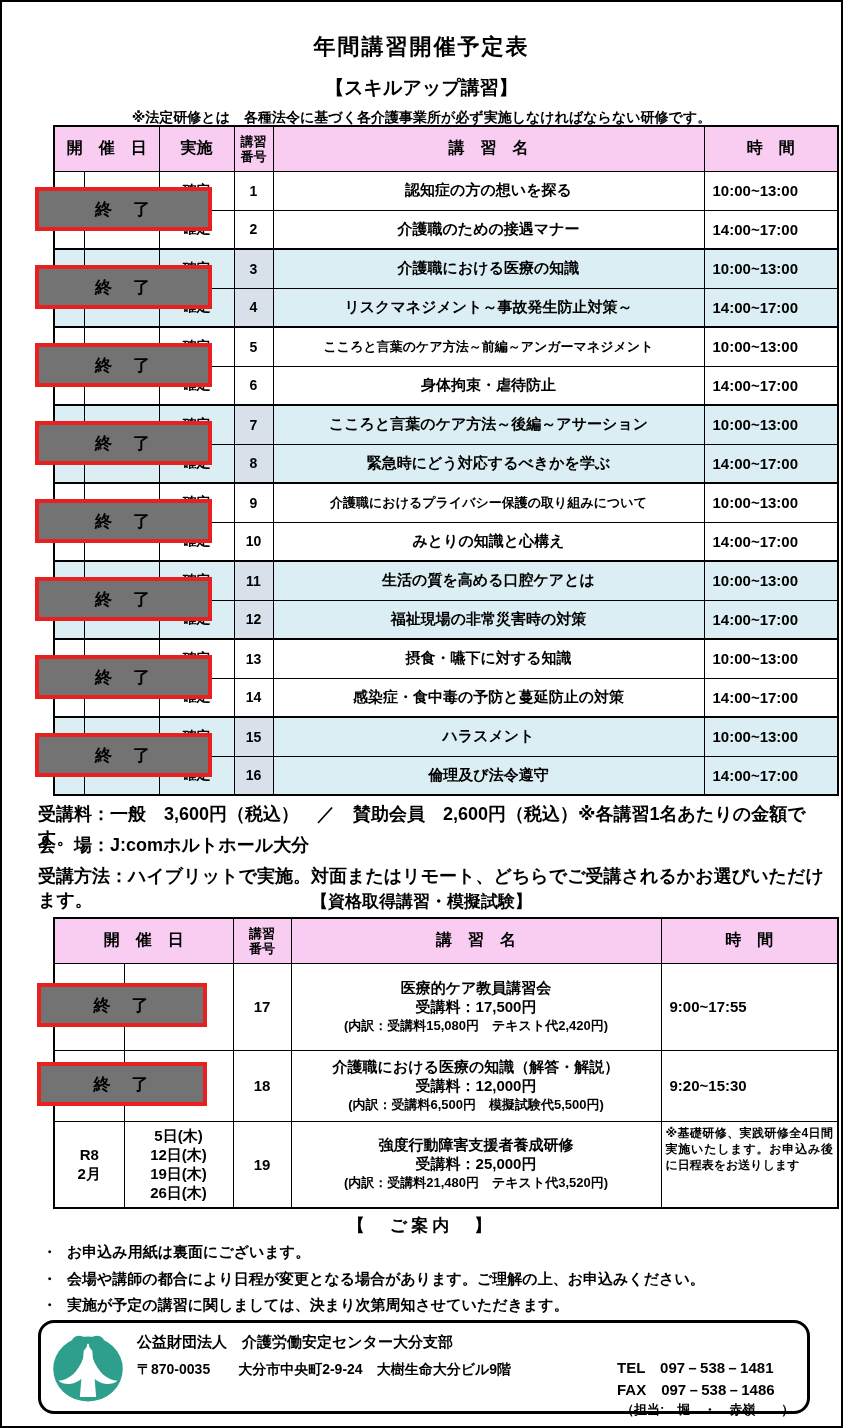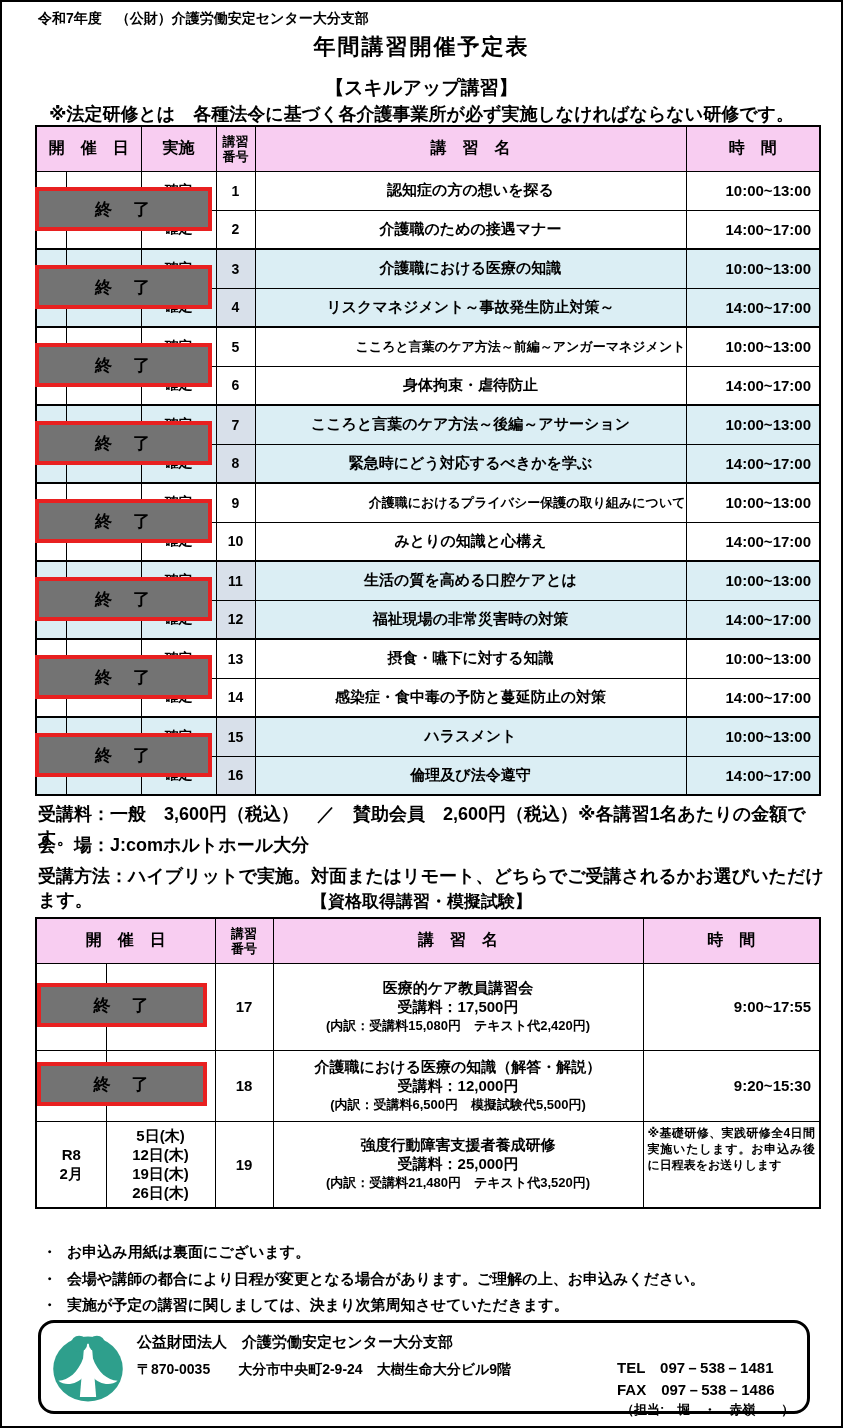--- a/index.html
+++ b/index.html
@@ -8,46 +8,46 @@
   }
   *{margin:0;padding:0;box-sizing:border-box;}
   body{background:#888;font-family:"Liberation Sans","DejaVu Sans",sans-serif;}
   .page{position:relative;width:843px;height:1428px;background:#fff;border:2px solid #000;
         margin:0 auto;overflow:hidden;font-weight:bold;color:#000;}
   .abs{position:absolute;}
   .ctr{left:0;right:0;text-align:center;}
   .org-line{top:8px;left:36px;font-size:14px;}
   .doc-title{top:30px;font-size:22px;letter-spacing:2px;}
   .sec1{top:73px;font-size:19px;}
-  .note1{top:100px;font-size:18px;}
+  .note1{top:107px;font-size:14px;}
   .sec2{top:888px;font-size:17px;}
   .fee{left:36px;font-size:18px;}
   .fee1{top:800px;} .fee2{top:831px;} .fee3{top:862px;}
   .guide-title{top:1212px;font-size:17px;letter-spacing:4px;}
   .bullet{left:40px;font-size:15px;display:flex;gap:10px;}
   .b1{top:1241px;} .b2{top:1268px;} .b3{top:1294px;}
 
-  table{border-collapse:collapse;table-layout:fixed;width:784px;}
+  table{border-collapse:collapse;table-layout:fixed;width:784px;margin-left:18px;}
   td,th{border:1px solid #000;overflow:hidden;white-space:nowrap;text-align:center;
         font-weight:bold;padding:0;}
   .t1wrap{top:123px;left:33px;width:784px;height:669px;}
   .t2wrap{top:915px;left:33px;width:784px;height:290px;}
   .t1wrap table,.t2wrap table{border:2px solid #000;}
   thead th{background:var(--header-pink);font-size:16px;height:45px;}
   th.no-h{font-size:13px;line-height:15px;}
   .t1 tbody tr{height:39px;}
   .t1 tbody td{font-size:15px;}
   .t1 td.st{font-size:14px;}
   .t1 td.no{font-size:14px;}
   .t1 tr.pair-start td{border-top-width:2px;}
   .t1 tr.shade td{background:var(--stripe-blue);}
   .t1 tr.shade td.no{background:var(--stripe-no-blue);}
   td.time{padding:0 8px;}
-  .tflex{display:flex;justify-content:flex-end;align-items:center;width:100%;}
-  .fs13{font-size:13px!important;text-align:right;}
+  .tflex{display:flex;justify-content:flex-start;align-items:center;width:100%;}
+  .fs13{font-size:13px!important;}
   .stamp{position:absolute;background:#737373;border:4px solid var(--stamp-red);
          display:flex;align-items:center;justify-content:center;
          font-size:17px;letter-spacing:2px;z-index:5;}
   
   .t2 td{font-size:15px;}
   .t2 .name-cell{padding:4px 2px;}
   .name-lines{display:flex;flex-direction:column;justify-content:space-around;height:100%;}
   .name-lines .sub{font-size:13px;}
   .t2 td.note-cell{font-size:12px;text-align:left;white-space:normal;
         line-height:1.35;padding:3px 4px;vertical-align:top;text-align:justify;}
@@ -61,21 +61,20 @@
   .f-addr{position:absolute;left:96px;top:38px;font-size:14px;}
   .f-tel{position:absolute;left:576px;top:36px;font-size:15px;}
   .f-fax{position:absolute;left:576px;top:58px;font-size:15px;}
   .f-contact{position:absolute;left:580px;top:78px;font-size:13px;text-align:center;}
 </style>
 </head>
 <body>
 
 <div class="page">
 
-  <div class="abs org-line">令和7年度　（公財）介護労働安定センター大分支部</div>
   <div class="abs ctr doc-title">年間講習開催予定表</div>
   <div class="abs ctr sec1">【スキルアップ講習】</div>
   <div class="abs ctr note1">※法定研修とは　各種法令に基づく各介護事業所が必ず実施しなければならない研修です。</div>
 
   <div class="abs t1wrap">
     <table class="t1">
       <colgroup>
         <col style="width:30px">
           <col style="width:75px">
           <col style="width:75px">
@@ -419,20 +418,21 @@
             </div>
           </td>
           <td class="note-cell">※基礎研修、実践研修全4日間実施いたします。お申込み後に日程表をお送りします</td>
         </tr>
       </tbody>
     </table>
     <div class="stamp" style="left:2px;top:66px;width:170px;height:44px;">終　了</div>
     <div class="stamp" style="left:2px;top:145px;width:170px;height:44px;">終　了</div>
   </div>
 
+  <div class="abs ctr guide-title">【　ご案内　】</div>
   <div class="abs bullet b1">
     <span>・</span>
     <span>お申込み用紙は裏面にございます。</span>
   </div>
   <div class="abs bullet b2">
     <span>・</span>
     <span>会場や講師の都合により日程が変更となる場合があります。ご理解の上、お申込みください。</span>
   </div>
   <div class="abs bullet b3">
     <span>・</span>

